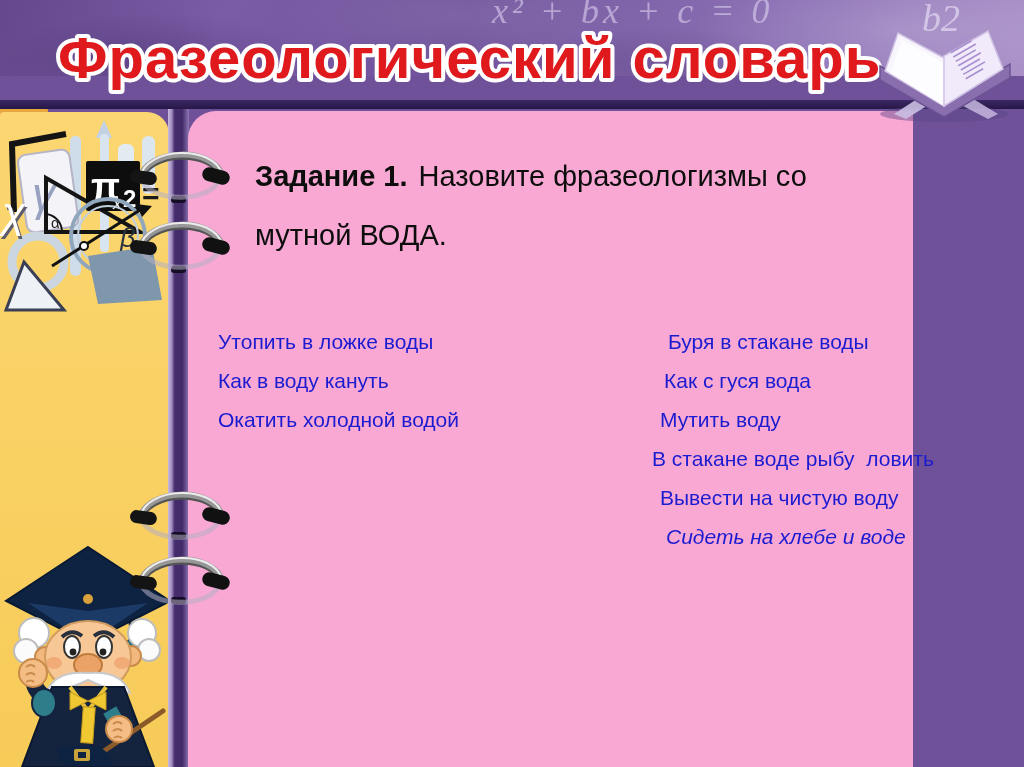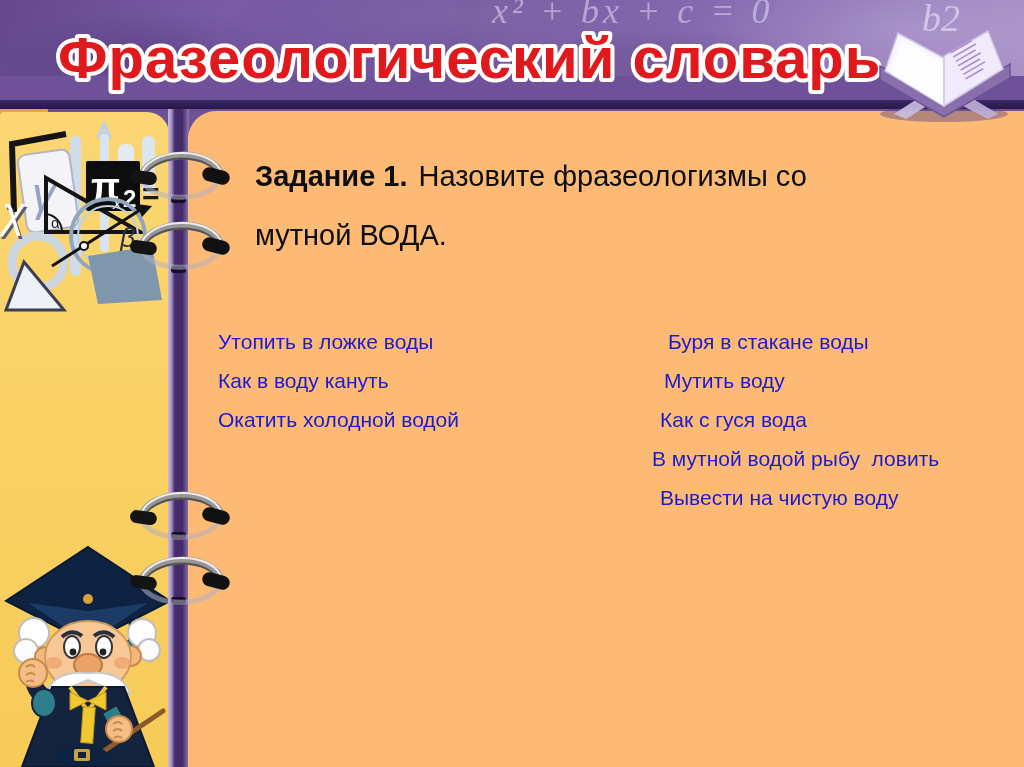--- a/index.html
+++ b/index.html
@@ -37,21 +37,21 @@
        border-radius:0 6px 0 0;z-index:1;}
   .yellow-panel{position:absolute;left:0;top:112px;width:169px;height:655px;
        background:linear-gradient(180deg,#fbd672 0%,#f9d062 55%,#f7cb58 100%);
        border-radius:4px 22px 0 0;overflow:hidden;z-index:2;}
   .math-collage{position:absolute;left:0;top:2px;}
   .professor{position:absolute;left:0;bottom:-2px;}
 
   
   .strip{position:absolute;left:168px;top:108px;width:21px;height:659px;z-index:2;
        background:linear-gradient(90deg,#cbbae0 0%,#a693c5 16%,#462c6c 32%,#432a68 68%,#69508f 84%,#8f77b5 100%);}
-  .page{position:absolute;left:188px;top:111px;width:836px;height:656px;background:#fdba74;
+  .page{position:absolute;left:188px;top:111px;width:725px;height:656px;background:#f9a8d4;
        border-top-left-radius:28px;z-index:3;}
 
   .tick{position:absolute;left:171px;width:15px;height:7px;background:#150d26;border-radius:3px;z-index:4;}
   .ring{position:absolute;left:126px;z-index:6;}
 
   
   .task{position:absolute;left:67px;top:36px;width:660px;font-size:29px;line-height:59px;
         color:#0d0d0d;}
   .task .bold{font-weight:bold;margin-right:11px;}
   .phrase-col{position:absolute;top:211px;margin:0;padding:0;list-style:none;}
@@ -189,24 +189,25 @@
     </div>
 
     <ul class="phrase-col col-left">
       <li>Утопить в ложке воды</li>
       <li>Как в воду кануть</li>
       <li>Окатить холодной водой</li>
     </ul>
 
     <ul class="phrase-col col-right">
       <li>Буря в стакане воды</li>
+      <li>Как с гуся вода</li>
       <li>Мутить воду</li>
-      <li>Как с гуся вода</li>
-      <li>В мутной водой рыбу  ловить</li>
+      <li>В стакане воде рыбу  ловить</li>
       <li>Вывести на чистую воду</li>
+      <li>Сидеть на хлебе и воде</li>
     </ul>
   </div>
 
   <div class="tick" style="top:196px"></div>
   <div class="tick" style="top:266px"></div>
   <div class="tick" style="top:532px"></div>
   <div class="tick" style="top:597px"></div>
 
   <svg class="ring" style="top:141px" width="108" height="64" viewBox="0 0 108 64">
     <path d="M16,40 C28,62 84,62 94,38" stroke="#b4aec2" stroke-width="5" fill="none" opacity="0.55"></path>

